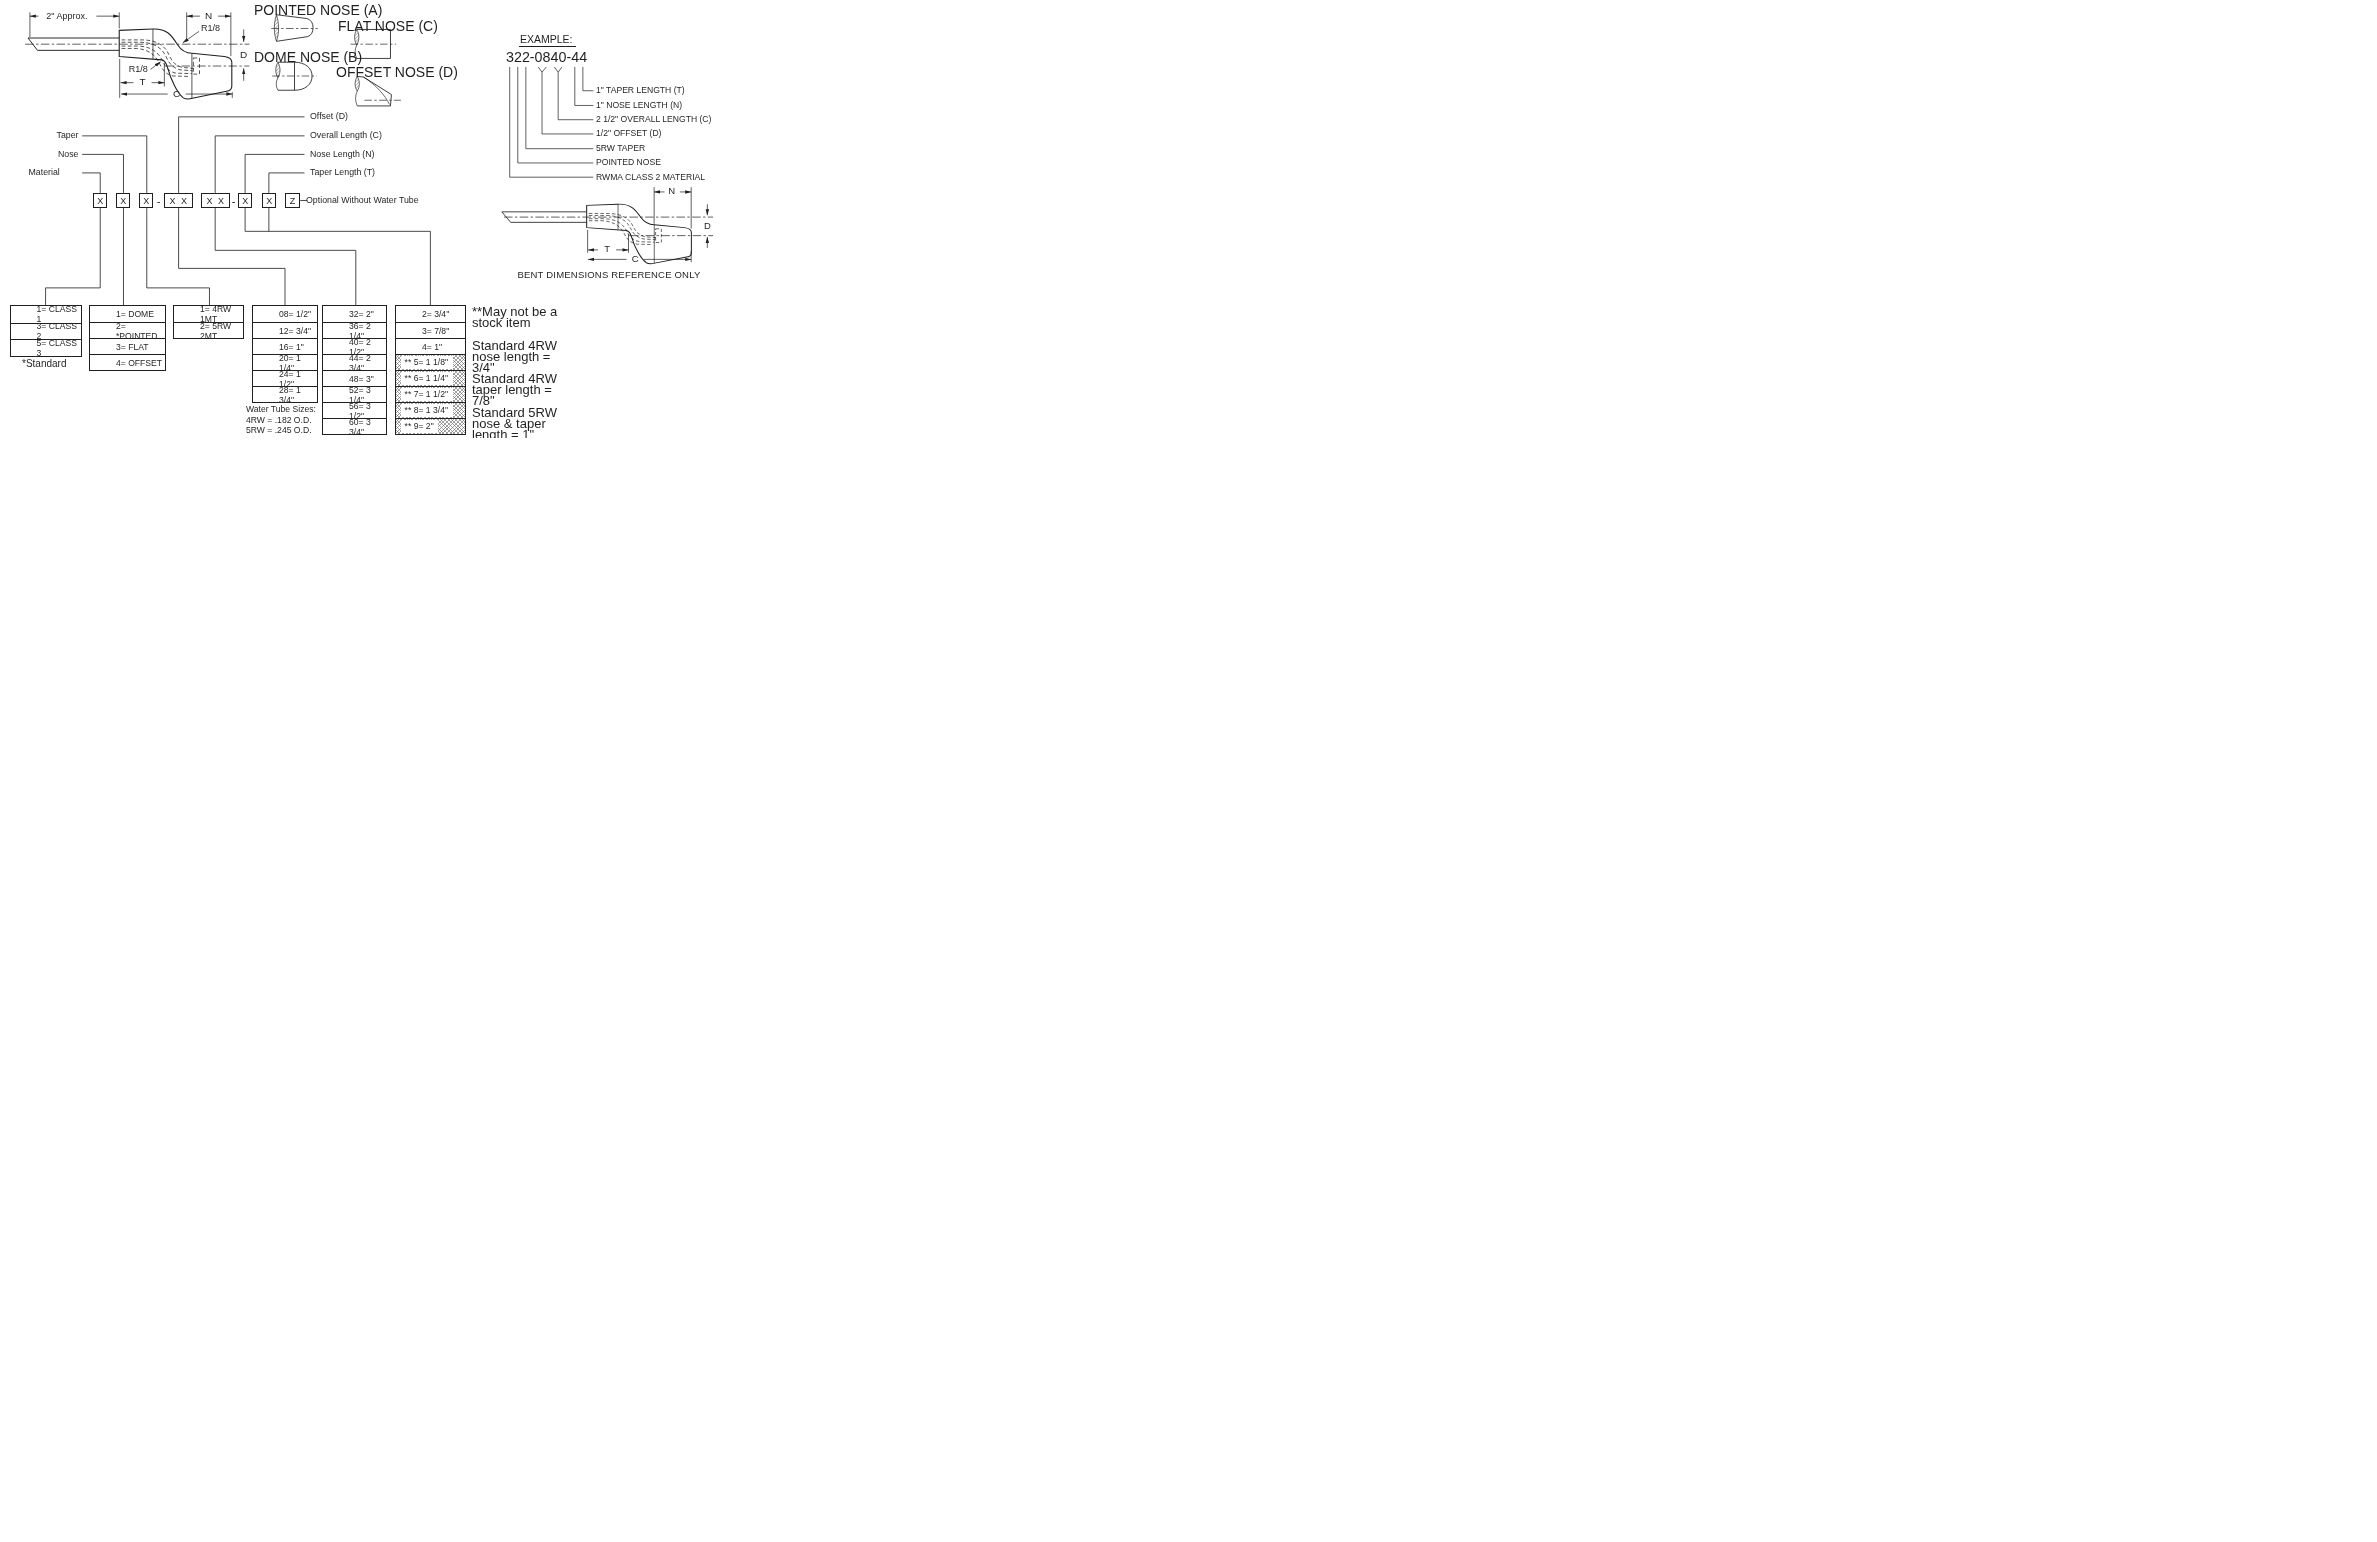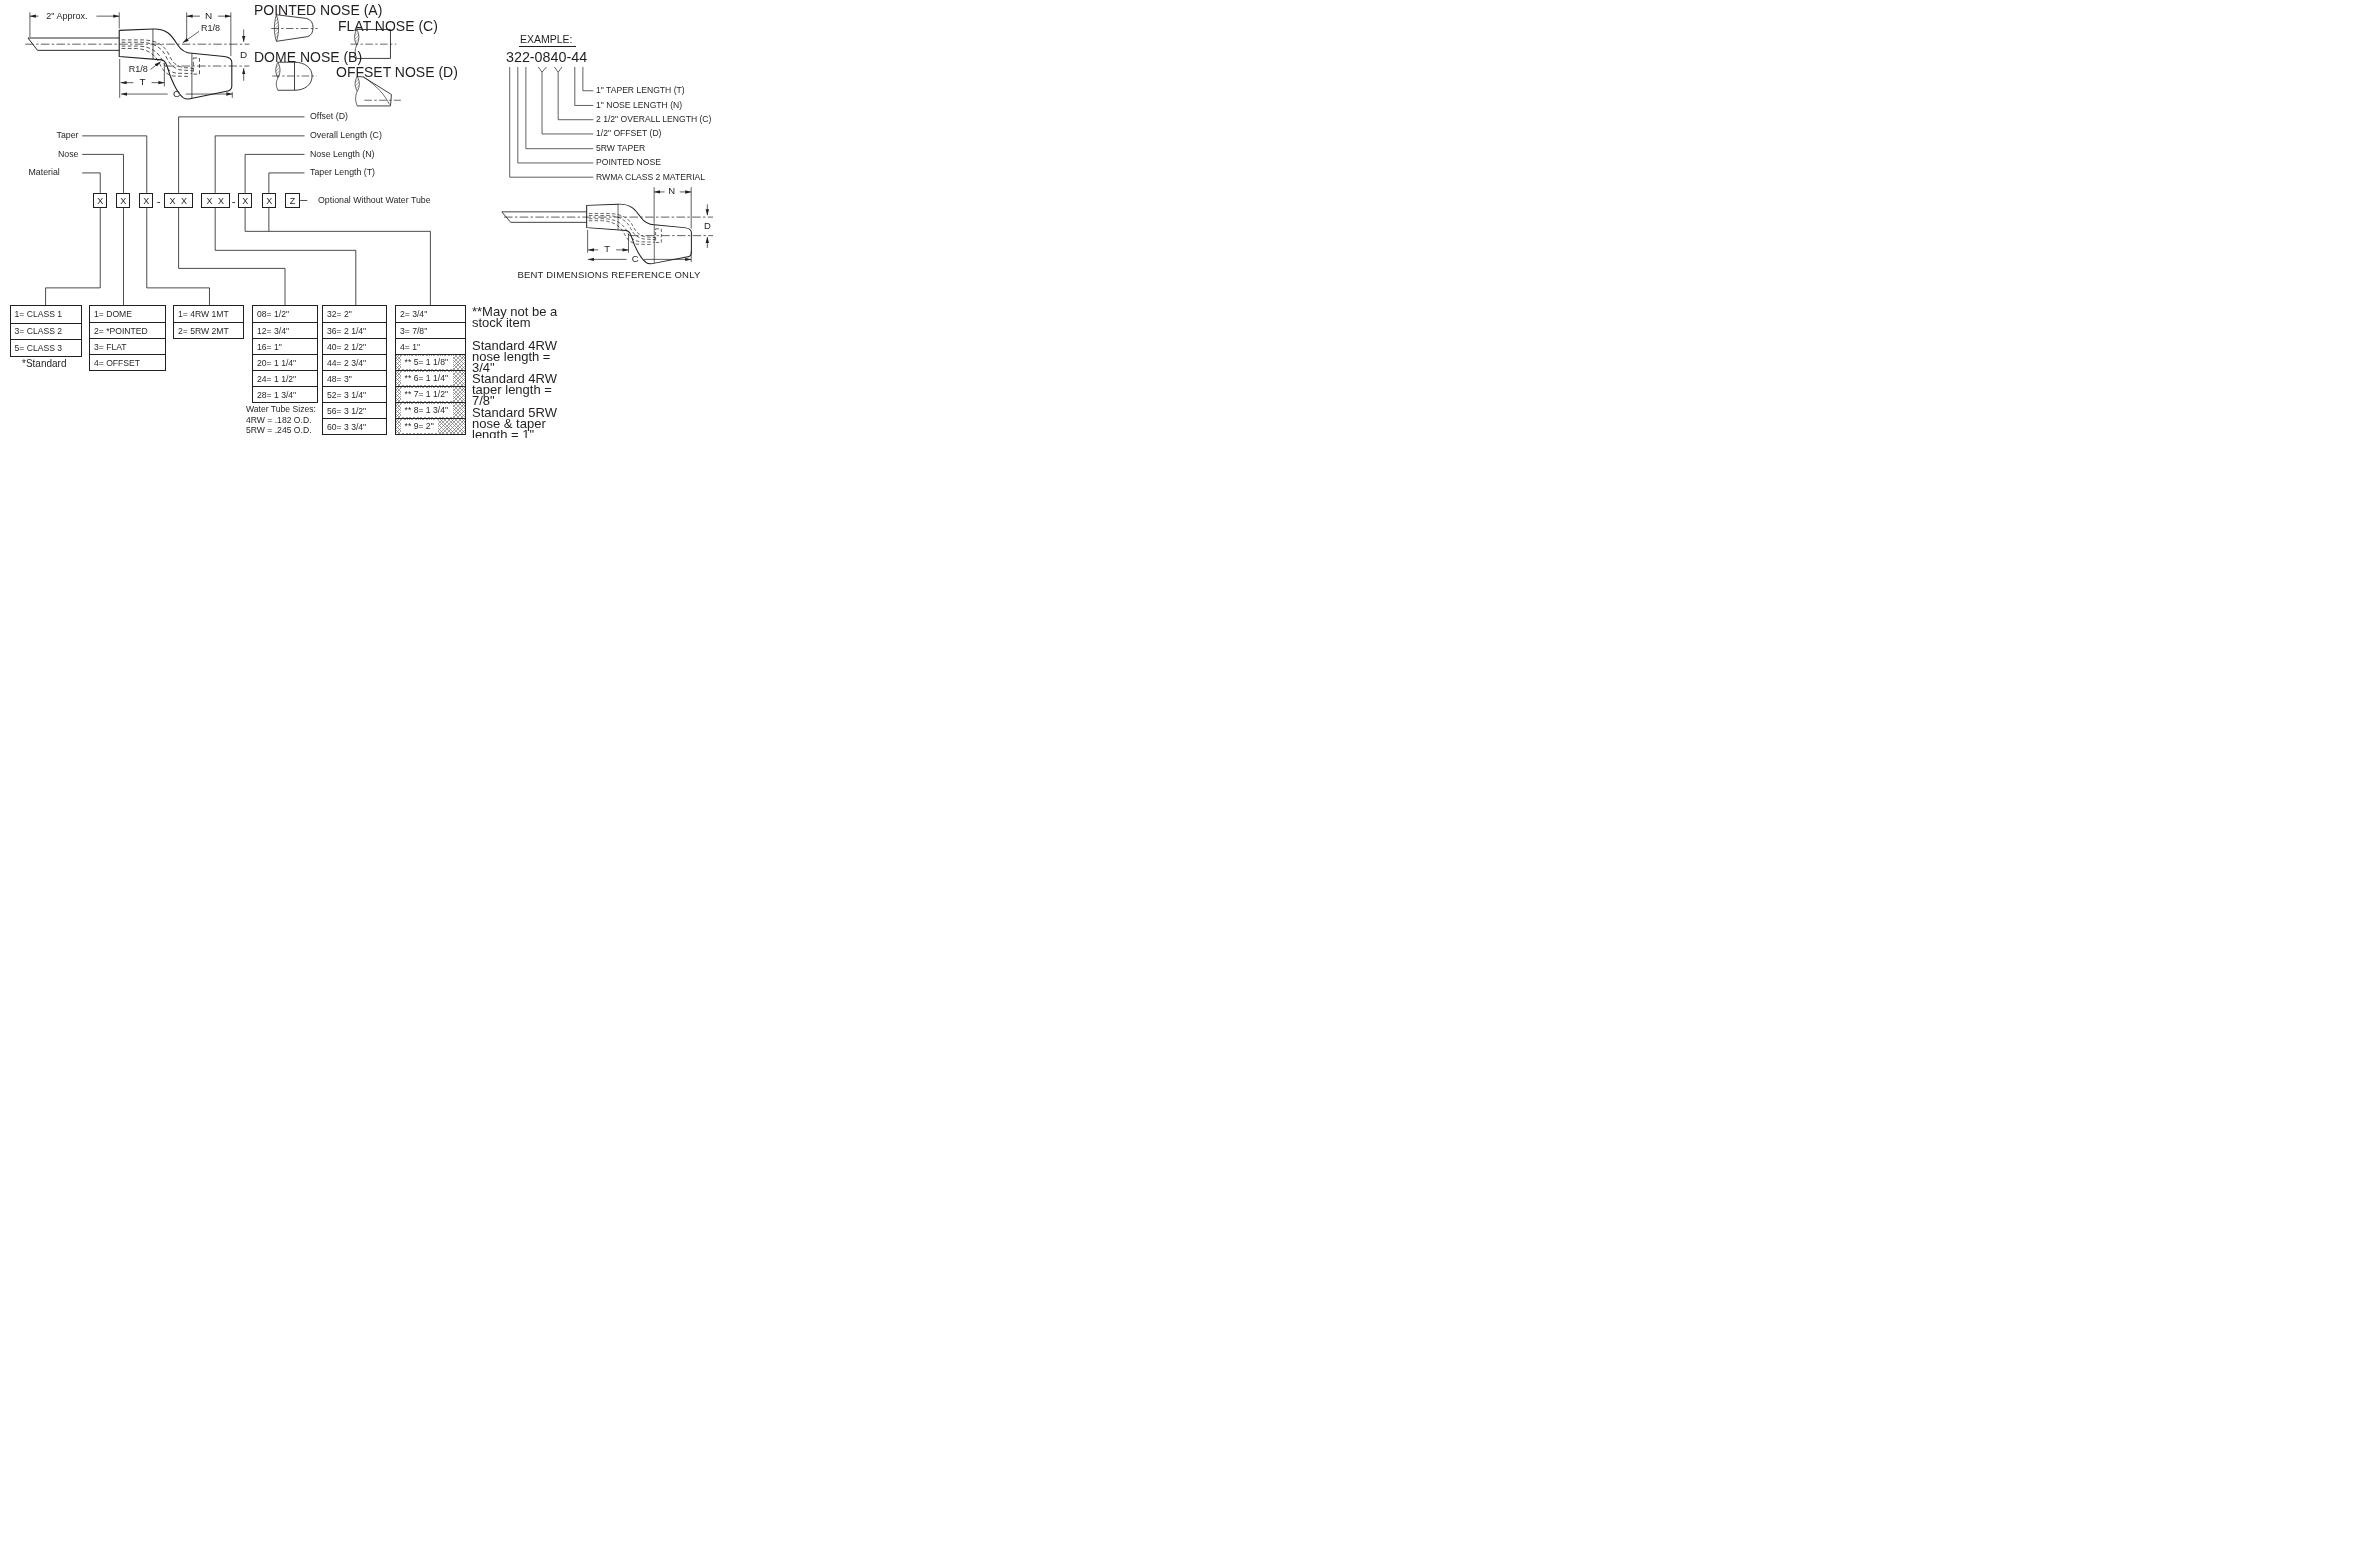--- a/index.html
+++ b/index.html
@@ -9,21 +9,21 @@
   .lbl{position:absolute;white-space:nowrap;font-size:8.8px;color:#231f1f;}
   .nose-title{position:absolute;font-size:14px;text-align:center;white-space:nowrap;}
   .ex-head{position:absolute;font-size:10.5px;border-bottom:1px solid #231f1f;padding:0 3.8px 1.4px 1px;}
   .partnum{position:absolute;font-size:14.3px;letter-spacing:0px;white-space:nowrap;}
   .callout{position:absolute;font-size:8.6px;white-space:nowrap;height:11.4px;line-height:11.4px;}
   .pbox{position:absolute;top:193px;height:15px;border:1px solid #231f1f;box-sizing:border-box;
         display:flex;align-items:center;justify-content:center;font-size:9px;background:#fff;}
   .psep{position:absolute;top:193px;height:15px;width:9.5px;display:flex;align-items:center;
         justify-content:center;font-size:11.4px;}
   .tbl{position:absolute;border:1.2px solid #231f1f;box-sizing:border-box;background:#fff;}
-  .row{box-sizing:border-box;font-size:8.6px;padding-left:4px;display:flex;align-items:center;}
+  .row{box-sizing:border-box;font-size:8.6px;padding-left:26px;display:flex;align-items:center;}
   .row + .row{border-top:0.7px solid #231f1f;}
   .r35{height:16.6px;} .r34{height:16px;} .r335{height:16px;}
   .hatch{background-image:
      repeating-linear-gradient(45deg, rgba(110,110,110,.65) 0 0.7px, transparent 0.7px 2.6px),
      repeating-linear-gradient(-45deg, rgba(110,110,110,.65) 0 0.7px, transparent 0.7px 2.6px);
      padding-left:4.8px;}
   .chip{display:inline-block;background:#fff;padding:0.5px 4.8px 0.5px 3.8px;line-height:11.4px;}
   .note{position:absolute;width:93px;font-size:13px;line-height:11px;}
   .smallnote{position:absolute;font-size:8.6px;line-height:10.7px;white-space:nowrap;}
   .caption{position:absolute;font-size:9.5px;letter-spacing:0.2px;text-align:center;white-space:nowrap;}
@@ -217,21 +217,21 @@
 <div class="callout" style="left:596px;top:172px">RWMA CLASS 2 MATERIAL</div>
 
 <div class="lbl" style="left:28.5px;top:130px;width:50px;text-align:right">Taper</div>
 <div class="lbl" style="left:28.5px;top:149px;width:50px;text-align:right">Nose</div>
 <div class="lbl" style="left:28.5px;top:167px;width:50px;text-align:left">Material</div>
 
 <div class="lbl" style="left:310px;top:111px">Offset (D)</div>
 <div class="lbl" style="left:310px;top:130px">Overall Length (C)</div>
 <div class="lbl" style="left:310px;top:149px">Nose Length (N)</div>
 <div class="lbl" style="left:310px;top:167px">Taper Length (T)</div>
-<div class="lbl" style="left:318px;top:195px">Optional Without Water Tube</div>
+<div class="lbl" style="left:306px;top:195px">Optional Without Water Tube</div>
 
 <div class="pbox" style="left:93px;width:14.3px">X</div>
 <div class="pbox" style="left:116px;width:14.3px">X</div>
 <div class="pbox" style="left:139px;width:14.3px">X</div>
 <div class="psep" style="left:154px">-</div>
 <div class="pbox" style="left:164px;width:28.5px;word-spacing:2.9px">X X</div>
 <div class="pbox" style="left:201px;width:28.5px;word-spacing:2.9px">X X</div>
 <div class="psep" style="left:229px">-</div>
 <div class="pbox" style="left:238px;width:14.3px">X</div>
 <div class="pbox" style="left:262px;width:14.3px">X</div>

